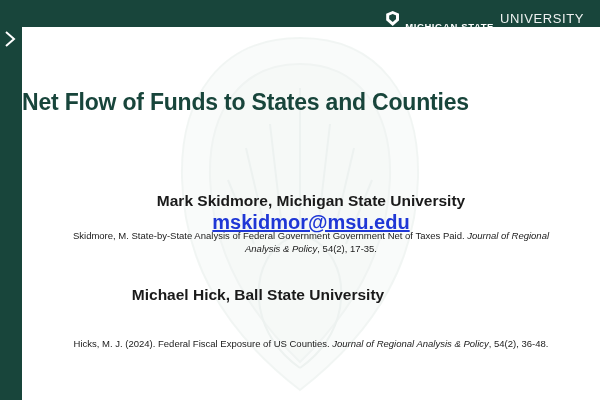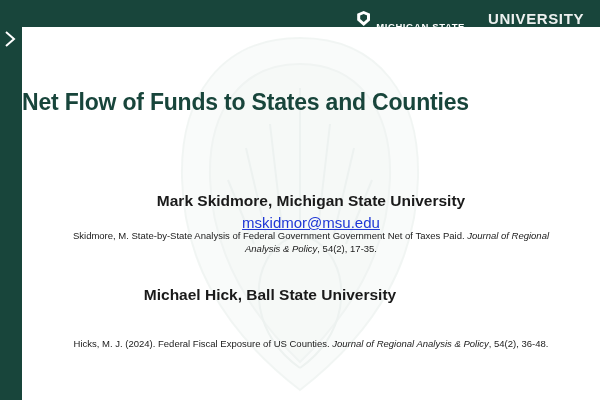--- a/index.html
+++ b/index.html
@@ -58,25 +58,24 @@
     -webkit-clip-path: polygon(50% 0%, 100% 20%, 100% 62%, 50% 100%, 0% 62%, 0% 20%);
     clip-path: polygon(50% 0%, 100% 20%, 100% 62%, 50% 100%, 0% 62%, 0% 20%);
   }
   .banner-name-strong {
     font-size: 9.5px;
     font-weight: bold;
     letter-spacing: 0.6px;
     margin-top: 16px;
   }
   .banner-name-light {
-    font-size: 15px;
-    font-weight: bold;
+    font-size: 13px;
+    font-weight: normal;
     letter-spacing: 0.6px;
     opacity: 0.92;
-    margin-left: 17px;
   }
   
   .left-bar {
     position: absolute;
     left: 0;
     top: 0;
     width: 22px;
     height: 400px;
     background: #18453B;
     z-index: 4;
@@ -131,21 +130,21 @@
     position: absolute;
     top: 148px;
     left: 0;
     width: 578px;
     text-align: center;
     margin-top: 16px;
   }
   .author-block-2 {
     position: absolute;
     top: 258px;
-    left: 12px;
+    left: 0;
     width: 472px;
     text-align: center;
   }
   .author-name {
     font-size: 15.5px;
     font-weight: bold;
     color: #1a1a1a;
     line-height: 20px;
   }
   .email-line {
@@ -162,22 +161,22 @@
   .bullet-square {
     display: inline-block;
     width: 5px;
     height: 5px;
     background: #1a1a1a;
     margin-bottom: 1px;
   }
   .email-link {
     color: #1f37d6;
     text-decoration: underline;
-    font-weight: normal;
-    font-size: 15px;
+    font-weight: bold;
+    font-size: 20px;
   }
   .citation {
     position: absolute;
     left: 50px;
     width: 478px;
     text-align: center;
     font-size: 9.5px;
     color: #1a1a1a;
     line-height: 13px;
   }

